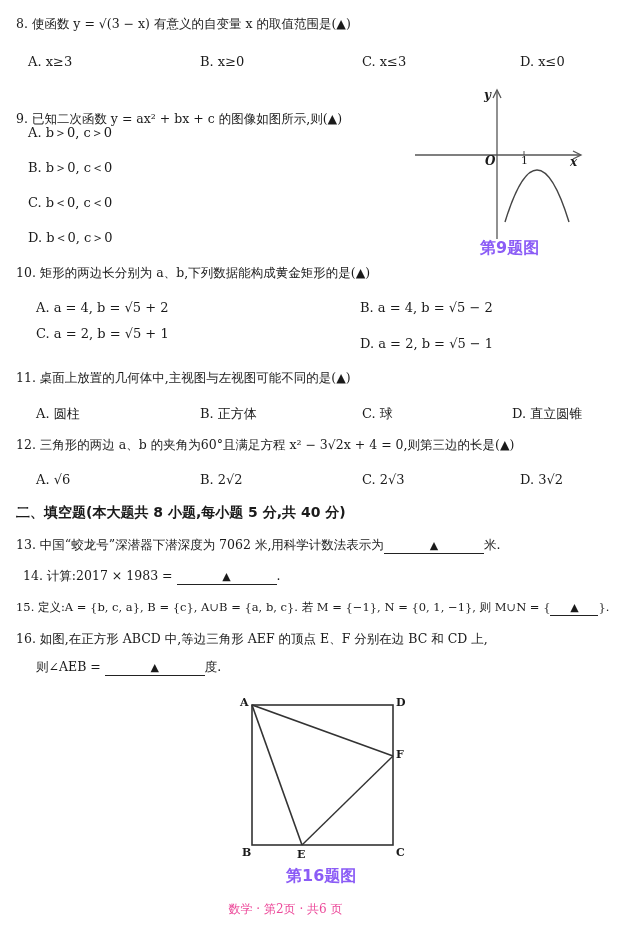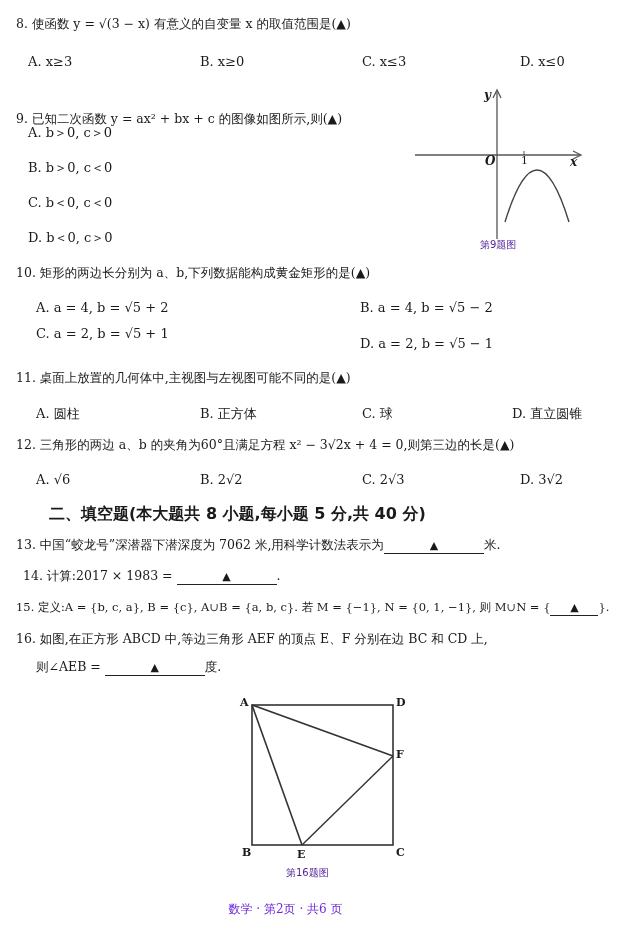--- a/index.html
+++ b/index.html
@@ -1,26 +1,26 @@
 <!DOCTYPE html>
 <html><head>
   <meta charset="utf-8">
   <style>
     html, body { margin: 0; padding: 0; background: #ffffff; }
     body { width: 638px; height: 927px; position: relative; overflow: hidden;
       font-family: "DejaVu Serif", "Liberation Serif", serif; color: #1a1a1a; font-size: 12.5px; }
     .line { position: absolute; white-space: nowrap; }
     .q { left: 16px; }
     .opt { position: absolute; white-space: nowrap; font-size: 13px; }
-    .section { font-weight: bold; font-family: "DejaVu Sans", "Liberation Sans", sans-serif; font-size: 16px; margin-left: 33px; }
+    .section { font-weight: bold; font-family: "DejaVu Sans", "Liberation Sans", sans-serif; font-size: 14px; }
     .blank { display: inline-block; border-bottom: 1px solid #222; text-align: center; line-height: 14px; }
     .tri { font-size: 11px; }
     .fig { position: absolute; }
-    .caption { position: absolute; font-family: "DejaVu Sans", "Liberation Sans", sans-serif; font-weight: normal; font-size: 10px; color: #4c1d95; }
-    .footer { position: absolute; left: 0; width: 571px; text-align: center; top: 901px; font-size: 12px; color: #6d28d9; }
+    .caption { position: absolute; font-family: "DejaVu Sans", "Liberation Sans", sans-serif; font-weight: bold; font-size: 16px; color: #8b5cf6; }
+    .footer { position: absolute; left: 0; width: 571px; text-align: center; top: 901px; font-size: 12px; color: #ec4899; }
   </style>
 </head>
 <body>
 
 <div class="line q" style="top:16px;">8. 使函数 y = √(3 − x) 有意义的自变量 x 的取值范围是(▲)</div>
 <div class="opt" style="left:28px; top:54px;">A. x≥3</div>
 <div class="opt" style="left:200px; top:54px;">B. x≥0</div>
 <div class="opt" style="left:362px; top:54px;">C. x≤3</div>
 <div class="opt" style="left:520px; top:54px;">D. x≤0</div>
 

